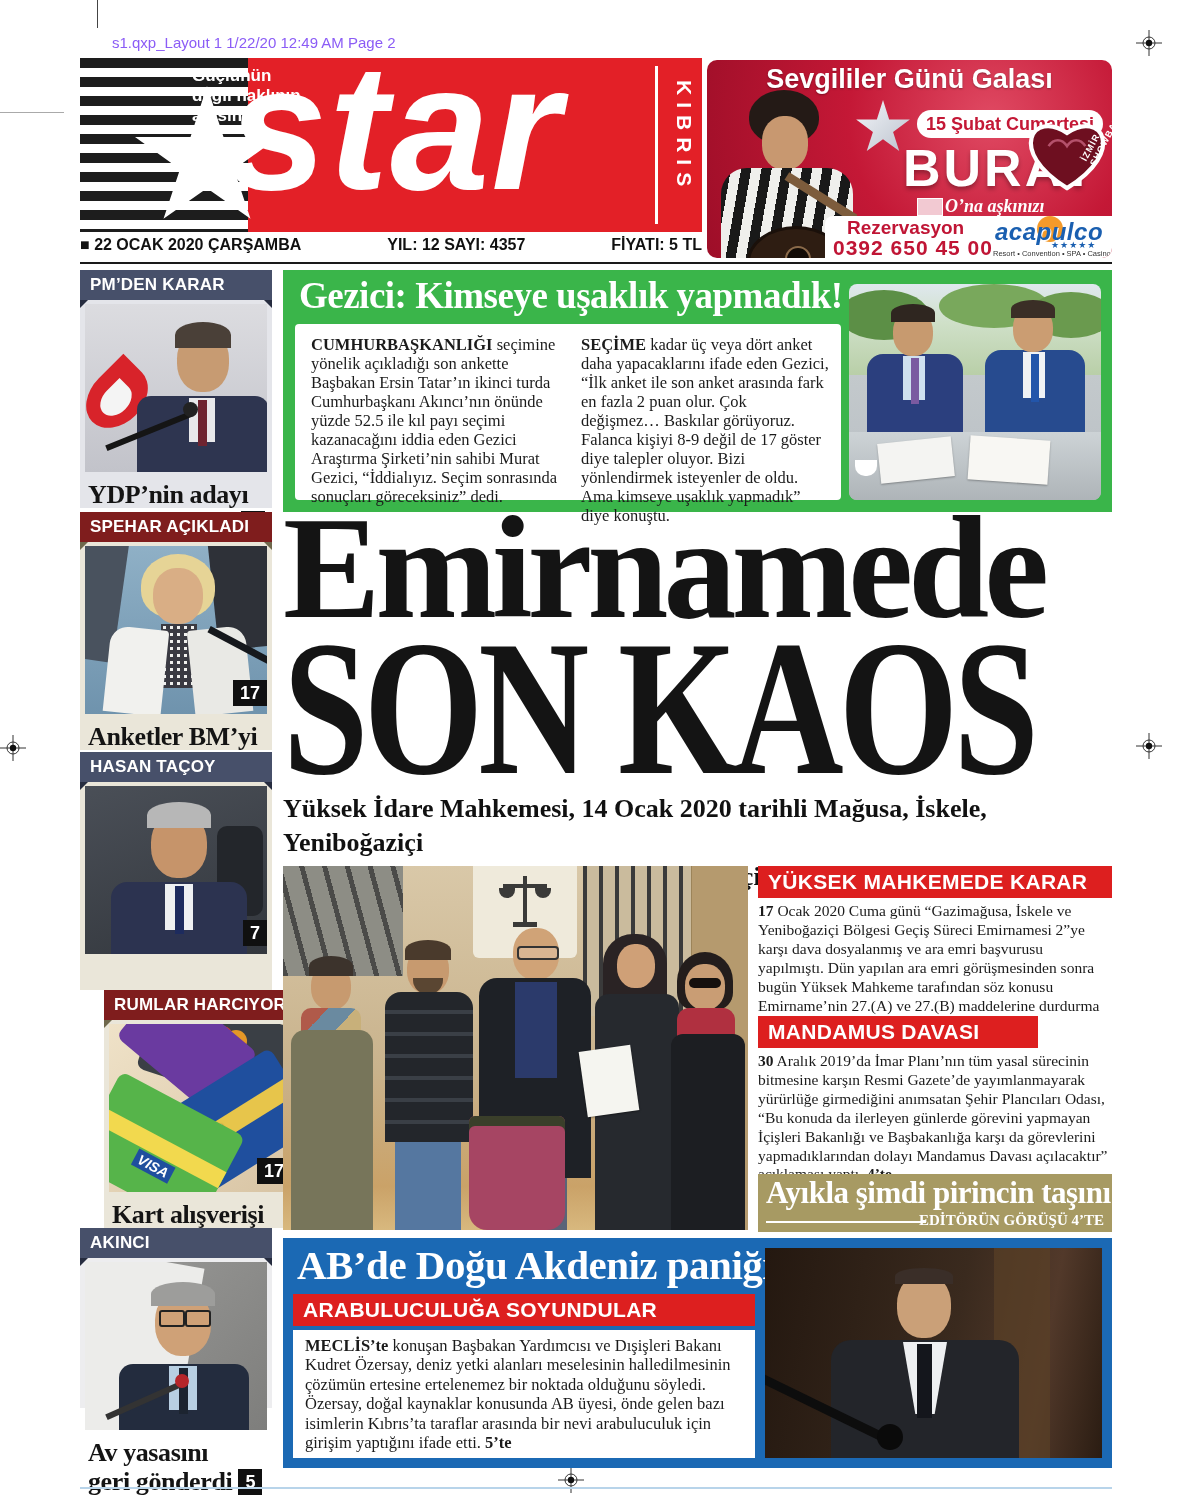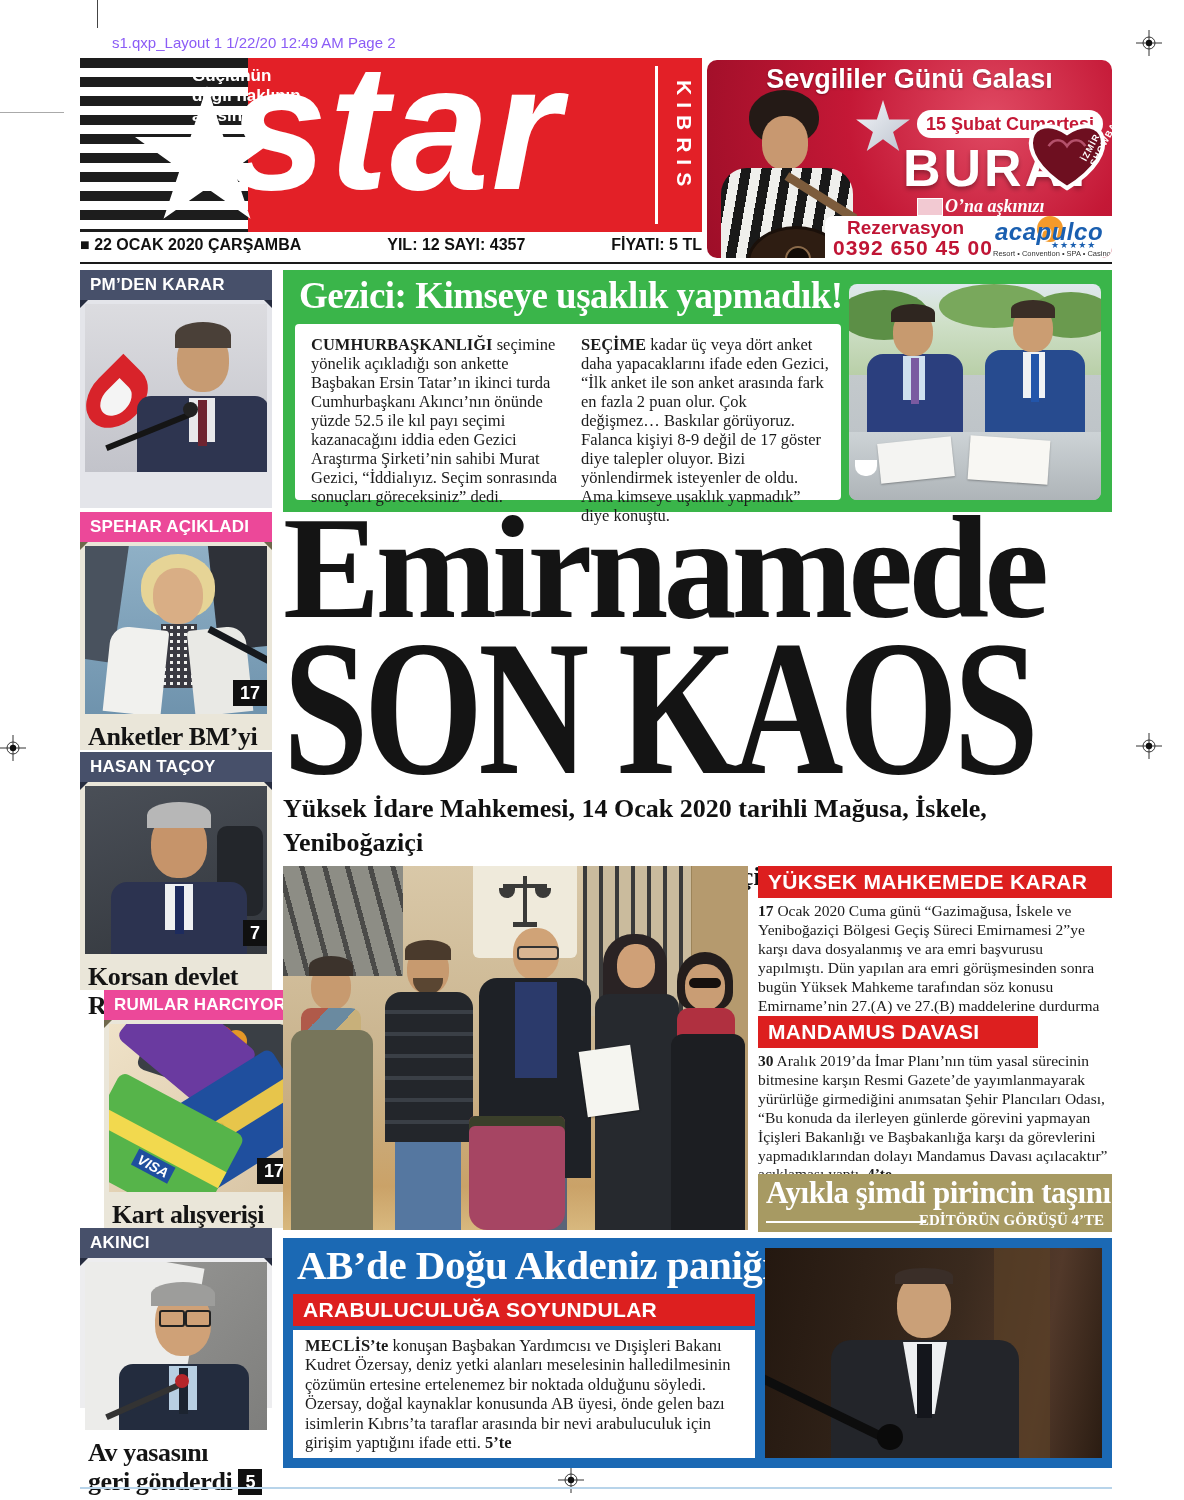--- a/index.html
+++ b/index.html
@@ -6,21 +6,21 @@
   #page{position:relative;width:1184px;height:1500px;background:#ffffff;overflow:hidden;
         font-family:"Liberation Sans",sans-serif;color:#111;}
   .abs{position:absolute;}
   .serif{font-family:"Liberation Serif","DejaVu Serif",serif;}
   .photo{position:absolute;overflow:hidden;}
   
   .scard{position:absolute;left:80px;width:192px;}
   .kicker{position:absolute;left:0;top:0;right:0;height:30px;color:#fff;font-weight:bold;
           font-size:17px;line-height:30px;padding-left:10px;letter-spacing:.2px;box-sizing:border-box;}
   .kicker.dark{background:#47506a;}
-  .kicker.khaki{background:#ec4899;}
+  .kicker.khaki{background:#7f1d1d;}
   .notch{position:absolute;top:30px;width:0;height:0;border-style:solid;}
   .notch.l{left:0;border-width:8px 8px 0 0;}
   .notch.r{right:0;border-width:8px 0 0 8px;}
   .notch.dark{border-color:#262c3f transparent transparent transparent;}
   .notch.khaki{border-color:#6f684c transparent transparent transparent;}
   .caption{position:absolute;left:0;right:0;font-weight:bold;font-size:26px;line-height:1.12;
            padding:6px 6px 0 8px;color:#141414;letter-spacing:-0.4px;box-sizing:border-box;}
   .badge{display:inline-block;background:#101010;color:#fff;font-family:"Liberation Sans",sans-serif;
          font-weight:bold;font-size:18px;line-height:1;padding:4px 7px;vertical-align:2px;letter-spacing:0;}
   .badge.corner{position:absolute;right:0;bottom:8px;}
@@ -142,20 +142,24 @@
       <div class="abs" style="left:6px;top:58px;width:52px;height:70px;border-radius:0 50% 50% 50%;transform:rotate(45deg);background:#d8232a;"></div>
       <div class="abs" style="left:18px;top:78px;width:26px;height:36px;border-radius:0 50% 50% 50%;transform:rotate(45deg);background:#f4f4f4;"></div>
       <div class="abs" style="left:52px;top:92px;width:132px;height:80px;border-radius:14px 14px 0 0;background:#2e3550;"></div>
       <div class="abs" style="left:104px;top:94px;width:26px;height:44px;background:#e8e8ea;"></div>
       <div class="abs" style="left:113px;top:96px;width:9px;height:46px;background:#6e2430;"></div>
       <div class="head" style="left:92px;top:26px;width:52px;height:62px;background:#c79b72;"></div>
       <div class="abs" style="left:90px;top:18px;width:56px;height:26px;border-radius:50% 50% 0 0;background:#4a4038;"></div>
       <div class="abs" style="left:18px;top:124px;width:92px;height:6px;background:#151515;transform:rotate(-22deg);"></div>
       <div class="abs" style="left:98px;top:98px;width:15px;height:15px;border-radius:50%;background:#222;"></div>
     </div>
+    <div class="caption serif" style="top:204px;">
+      <div>YDP’nin adayı</div>
+      <div><span>resmen Arıklı</span> <span class="badge">6</span></div>
+    </div>
   </div>
 
   <div class="scard" style="top:512px;height:238px;background:#eae6d9;">
     <div class="kicker khaki"><span>SPEHAR AÇIKLADI</span></div>
     <div class="notch l khaki"></div>
     <div class="notch r khaki"></div>
     <div class="photo" style="left:5px;right:5px;top:34px;height:168px;background:linear-gradient(180deg,#8fb0c6,#6f93ad);">
       <div class="abs" style="left:-14px;top:-6px;width:50px;height:120px;background:#49525e;transform:rotate(8deg);"></div>
       <div class="abs" style="right:-10px;top:-8px;width:64px;height:110px;background:#2e3138;transform:rotate(-6deg);"></div>
       <div class="abs" style="left:56px;top:8px;width:74px;height:64px;border-radius:50% 50% 42% 42%;background:#e6d496;"></div>
@@ -177,24 +181,20 @@
     <div class="notch l dark"></div>
     <div class="notch r dark"></div>
     <div class="photo" style="left:5px;right:5px;top:34px;height:168px;background:linear-gradient(160deg,#4a4f57,#33373d);">
       <div class="abs" style="right:4px;top:40px;width:46px;height:90px;border-radius:10px;background:#23262b;"></div>
       <div class="abs" style="left:26px;top:96px;width:136px;height:76px;border-radius:16px 16px 0 0;background:#2c3350;"></div>
       <div class="abs" style="left:80px;top:98px;width:28px;height:46px;background:#eef0f2;"></div>
       <div class="abs" style="left:90px;top:100px;width:9px;height:48px;background:#1d2b5e;"></div>
       <div class="head" style="left:66px;top:26px;width:56px;height:66px;background:#c6946a;"></div>
       <div class="abs" style="left:62px;top:16px;width:64px;height:26px;border-radius:50% 50% 0 0;background:#b7b7b7;"></div>
       <div class="badge corner">7</div>
-    </div>
-    <div class="caption serif" style="top:204px;">
-      <div>Korsan devlet</div>
-      <div>Rum liderliğidir</div>
     </div>
   </div>
 
   <div class="scard" style="top:990px;height:238px;background:#eae6d9;margin-left:24px;">
     <div class="kicker khaki"><span>RUMLAR HARCIYOR</span></div>
     <div class="notch l khaki"></div>
     <div class="notch r khaki"></div>
     <div class="photo" style="left:5px;right:5px;top:34px;height:168px;background:linear-gradient(140deg,#efe2c8,#d8c4a4);">
       <div class="abs" style="right:-24px;top:-14px;width:170px;height:86px;border-radius:8px;background:#3a3f45;transform:rotate(18deg);"></div>
       <div class="abs" style="right:58px;top:2px;width:22px;height:22px;border-radius:50%;background:#e03a2a;transform:rotate(18deg);"></div>

